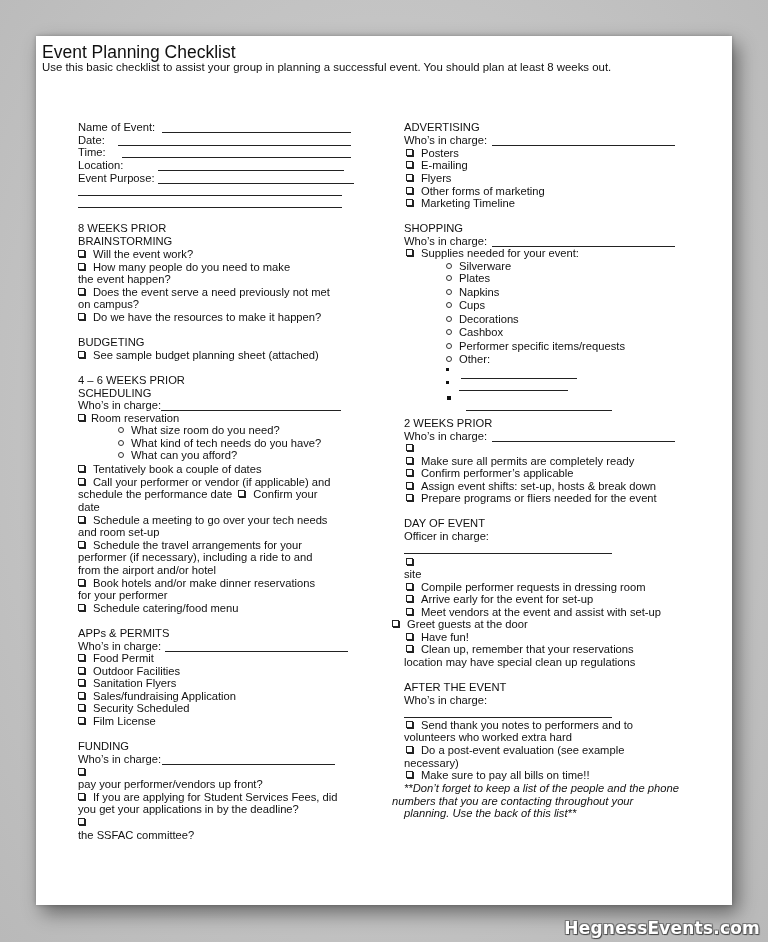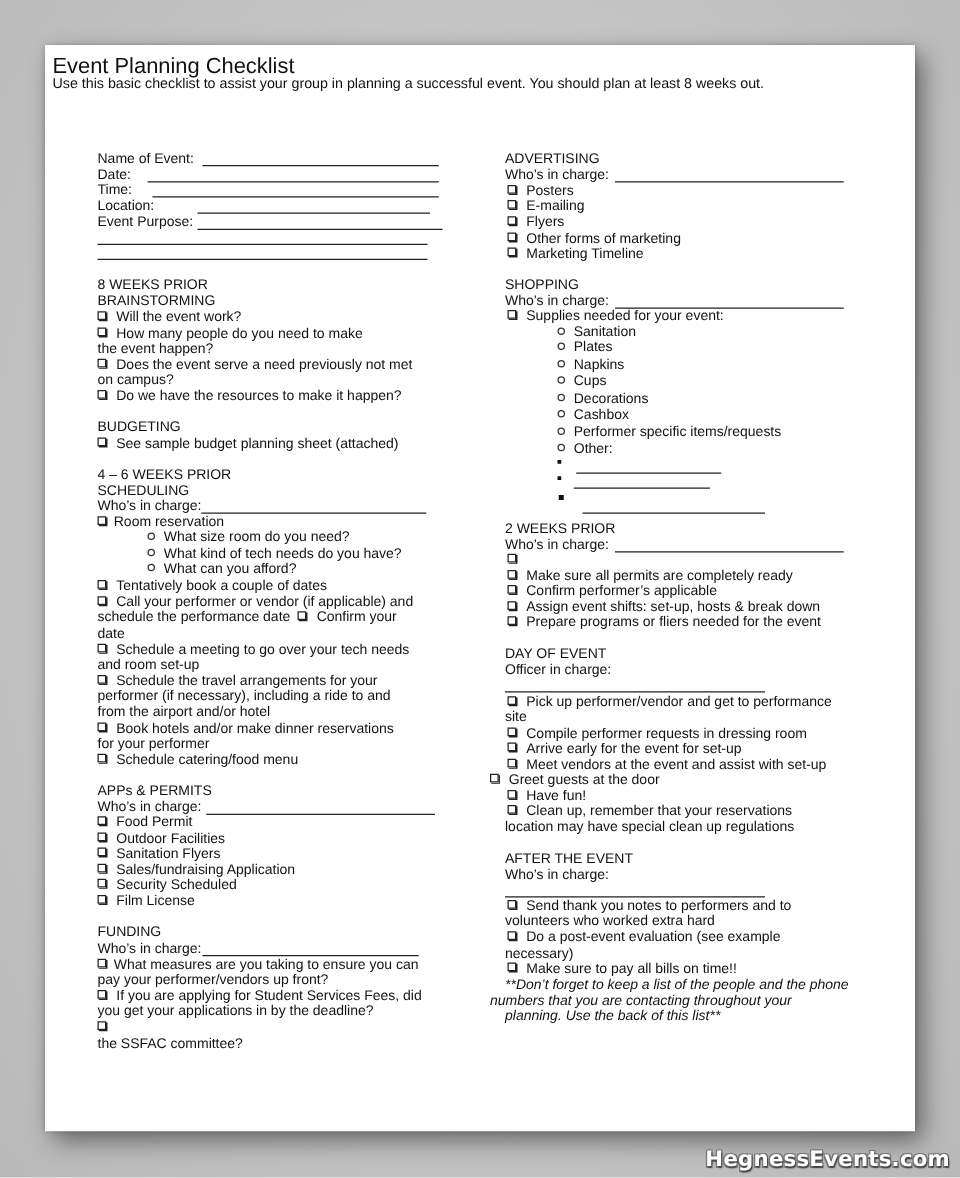--- a/index.html
+++ b/index.html
@@ -95,41 +95,41 @@
 <div class="t" style="left:78px;top:652px"><span class="cb"></span><span>Food Permit</span></div>
 <div class="t" style="left:78px;top:665px"><span class="cb"></span><span>Outdoor Facilities</span></div>
 <div class="t" style="left:78px;top:677px"><span class="cb"></span><span>Sanitation Flyers</span></div>
 <div class="t" style="left:78px;top:690px"><span class="cb"></span><span>Sales/fundraising Application</span></div>
 <div class="t" style="left:78px;top:702px"><span class="cb"></span><span>Security Scheduled</span></div>
 <div class="t" style="left:78px;top:715px"><span class="cb"></span><span>Film License</span></div>
 
 <div class="t" style="left:78px;top:740px">FUNDING</div>
 <div class="t" style="left:78px;top:753px">Who’s in charge:</div>
 <div class="line" style="left:162px;top:764px;width:173px"></div>
-<div class="t" style="left:78px;top:766px"><span class="cb" style="margin-right:6px"></span><span>What measures are you taking to ensure you can</span></div>
+<div class="t" style="left:78px;top:766px"><span class="cb" style="margin-right:6px"></span></div>
 <div class="t" style="left:78px;top:778px">pay your performer/vendors up front?</div>
 <div class="t" style="left:78px;top:791px"><span class="cb"></span><span>If you are applying for Student Services Fees, did</span></div>
 <div class="t" style="left:78px;top:803px">you get your applications in by the deadline?</div>
 <div class="t" style="left:78px;top:816px"><span class="cb"></span></div>
 <div class="t" style="left:78px;top:829px">the SSFAC committee?</div>
 
 <div class="t" style="left:404px;top:121px">ADVERTISING</div>
 <div class="t" style="left:404px;top:134px">Who’s in charge:</div>
 <div class="line" style="left:492px;top:145px;width:183px"></div>
 <div class="t" style="left:406px;top:147px"><span class="cb"></span><span>Posters</span></div>
 <div class="t" style="left:406px;top:159px"><span class="cb"></span><span>E-mailing</span></div>
 <div class="t" style="left:406px;top:172px"><span class="cb"></span><span>Flyers</span></div>
 <div class="t" style="left:406px;top:185px"><span class="cb"></span><span>Other forms of marketing</span></div>
 <div class="t" style="left:406px;top:197px"><span class="cb"></span><span>Marketing Timeline</span></div>
 
 <div class="t" style="left:404px;top:222px">SHOPPING</div>
 <div class="t" style="left:404px;top:235px">Who’s in charge:</div>
 <div class="line" style="left:492px;top:246px;width:183px"></div>
 <div class="t" style="left:406px;top:247px"><span class="cb"></span><span>Supplies needed for your event:</span></div>
-<div class="t" style="left:446px;top:260px"><span class="circ"></span><span>Sanitation</span></div>
+<div class="t" style="left:446px;top:260px"><span class="circ"></span><span>Silverware</span></div>
 <div class="t" style="left:446px;top:272px"><span class="circ"></span><span>Plates</span></div>
 <div class="t" style="left:446px;top:286px"><span class="circ"></span><span>Napkins</span></div>
 <div class="t" style="left:446px;top:299px"><span class="circ"></span><span>Cups</span></div>
 <div class="t" style="left:446px;top:313px"><span class="circ"></span><span>Decorations</span></div>
 <div class="t" style="left:446px;top:326px"><span class="circ"></span><span>Cashbox</span></div>
 <div class="t" style="left:446px;top:340px"><span class="circ"></span><span>Performer specific items/requests</span></div>
 <div class="t" style="left:446px;top:353px"><span class="circ"></span><span>Other:</span></div>
 <div class="sq" style="left:446px;top:368px"></div>
 <div class="line" style="left:461px;top:378px;width:116px"></div>
 <div class="sq" style="left:446px;top:381px"></div>
@@ -142,21 +142,21 @@
 <div class="line" style="left:492px;top:441px;width:183px"></div>
 <div class="t" style="left:406px;top:442px"><span class="cb"></span></div>
 <div class="t" style="left:406px;top:455px"><span class="cb"></span><span>Make sure all permits are completely ready</span></div>
 <div class="t" style="left:406px;top:467px"><span class="cb"></span><span>Confirm performer’s applicable</span></div>
 <div class="t" style="left:406px;top:480px"><span class="cb"></span><span>Assign event shifts: set-up, hosts &amp; break down</span></div>
 <div class="t" style="left:406px;top:492px"><span class="cb"></span><span>Prepare programs or fliers needed for the event</span></div>
 
 <div class="t" style="left:404px;top:517px">DAY OF EVENT</div>
 <div class="t" style="left:404px;top:530px">Officer in charge:</div>
 <div class="line" style="left:404px;top:553px;width:208px"></div>
-<div class="t" style="left:406px;top:556px"><span class="cb"></span><span>Pick up performer/vendor and get to performance</span></div>
+<div class="t" style="left:406px;top:556px"><span class="cb"></span></div>
 <div class="t" style="left:404px;top:568px">site</div>
 <div class="t" style="left:406px;top:581px"><span class="cb"></span><span>Compile performer requests in dressing room</span></div>
 <div class="t" style="left:406px;top:593px"><span class="cb"></span><span>Arrive early for the event for set-up</span></div>
 <div class="t" style="left:406px;top:606px"><span class="cb"></span><span>Meet vendors at the event and assist with set-up</span></div>
 <div class="t" style="left:392px;top:618px"><span class="cb"></span><span>Greet guests at the door</span></div>
 <div class="t" style="left:406px;top:631px"><span class="cb"></span><span>Have fun!</span></div>
 <div class="t" style="left:406px;top:643px"><span class="cb"></span><span>Clean up, remember that your reservations</span></div>
 <div class="t" style="left:404px;top:656px">location may have special clean up regulations</div>
 
 <div class="t" style="left:404px;top:681px">AFTER THE EVENT</div>

